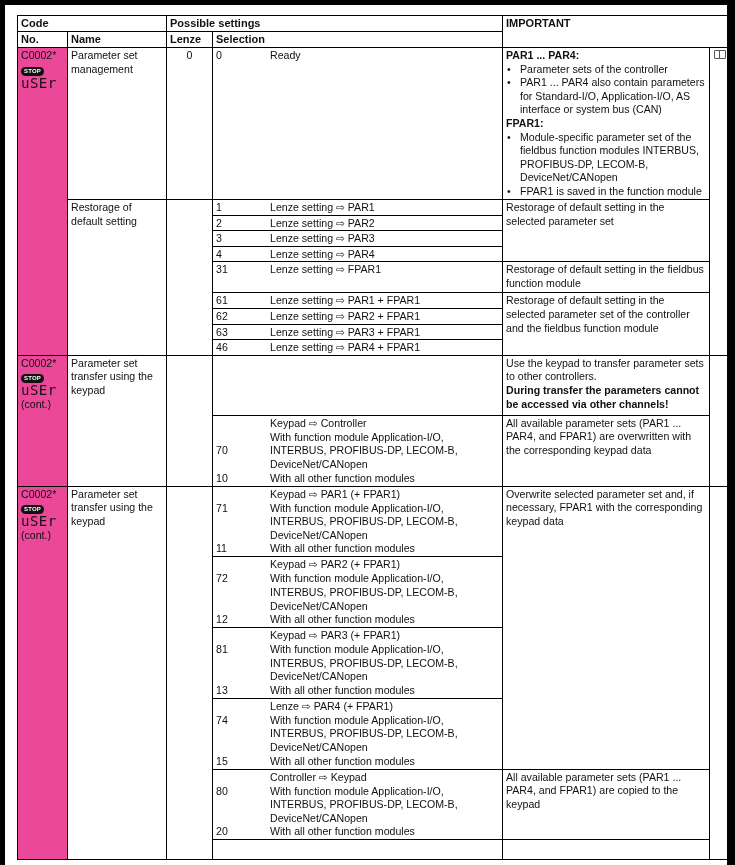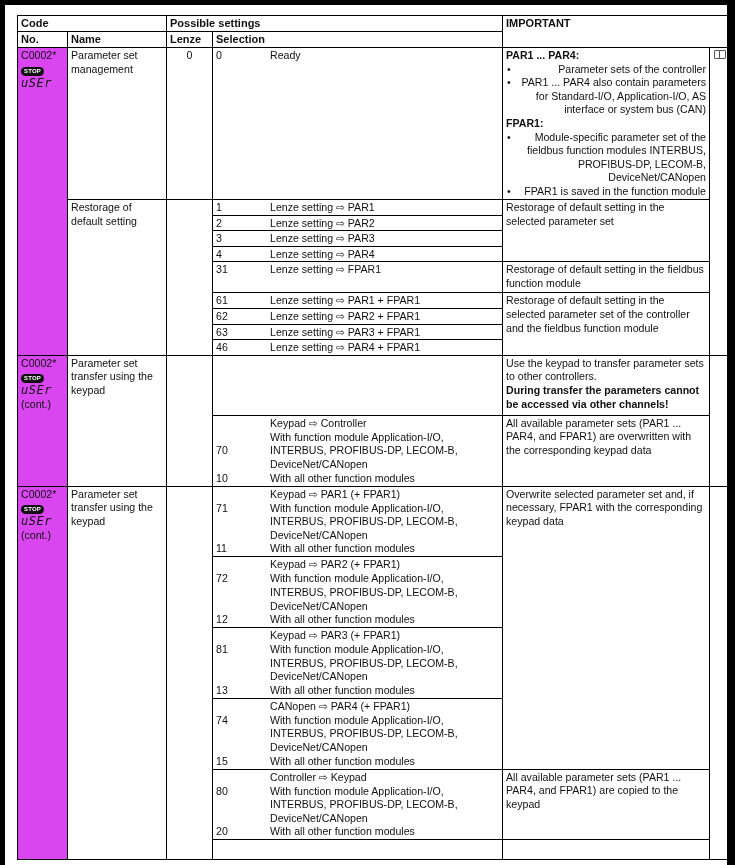--- a/index.html
+++ b/index.html
@@ -2,29 +2,29 @@
 <html><head>
 <meta charset="utf-8">
 <style>
   html,body{margin:0;padding:0;}
   body{width:735px;height:865px;background:#000;overflow:hidden;position:relative;font-family:"Liberation Sans",sans-serif;color:#111;}
   .page{position:absolute;left:5px;top:5px;width:722px;height:860px;background:#fff;overflow:hidden;}
   table.spec{position:absolute;left:12px;top:10px;border-collapse:collapse;table-layout:fixed;width:716px;font-size:10.6px;line-height:13.6px;}
   table.spec td{border:1px solid #000;vertical-align:top;padding:1px 3px 0 3px;}
   col.c-no{width:50px} col.c-name{width:99px} col.c-lenze{width:46px} col.c-sel{width:290px} col.c-imp{width:207px} col.c-ref{width:24px}
   .hdr{font-weight:bold;font-size:11px;height:16px;}
-  .code{background:#d946ef;}
+  .code{background:#ec4899;}
   .stop{display:inline-block;background:#111;color:#fff;font-size:6px;font-weight:bold;border-radius:5px;padding:0 3px;line-height:9px;margin:1px 0;letter-spacing:.2px;}
-  .seg{font-style:italic;font-family:"DejaVu Sans Mono",monospace;font-size:12px;letter-spacing:.5px;}
+  .seg{font-family:"DejaVu Sans Mono",monospace;font-size:14px;letter-spacing:.5px;}
   .sel{display:flex;}
   .sel .num{width:54px;flex:none;}
   .sel .txt{flex:1;}
   .lenze{text-align:center;}
   ul.b{margin:0;padding:0 0 0 14px;list-style:none;}
-  ul.b li{position:relative;text-align:right;}
+  ul.b li{position:relative;}
   ul.b li:before{content:"•";position:absolute;left:-13px;}
   b{font-weight:bold;}
   .ref{white-space:nowrap;padding:1px 1px 0 4px !important;}
   .book{display:inline-block;width:10px;height:7px;border:1px solid #555;border-radius:1px;position:relative;}
   .book:after{content:"";position:absolute;left:4px;top:0;width:1px;height:7px;background:#555;}
   .blk{display:flex;flex-direction:column;}
   .line{display:flex;min-height:14px;}
   .line .n{width:54px;flex:none;}
   .line .t{flex:1;}
 </style>
@@ -260,21 +260,21 @@
                 <span class="t">With all other function modules</span>
               </div>
       </div>
     </td>
   </tr>
   <tr>
     <td>
       <div class="blk">
         <div class="line">
                 <span class="n"></span>
-                <span class="t">CANopen ⇨ PAR4 (+ FPAR1)</span>
+                <span class="t">Lenze ⇨ PAR4 (+ FPAR1)</span>
               </div>
         <div class="line">
                 <span class="n">74</span>
                 <span class="t">With function module Application-I/O, INTERBUS, PROFIBUS-DP, LECOM-B, DeviceNet/CANopen</span>
               </div>
         <div class="line">
                 <span class="n">15</span>
                 <span class="t">With all other function modules</span>
               </div>
       </div>

